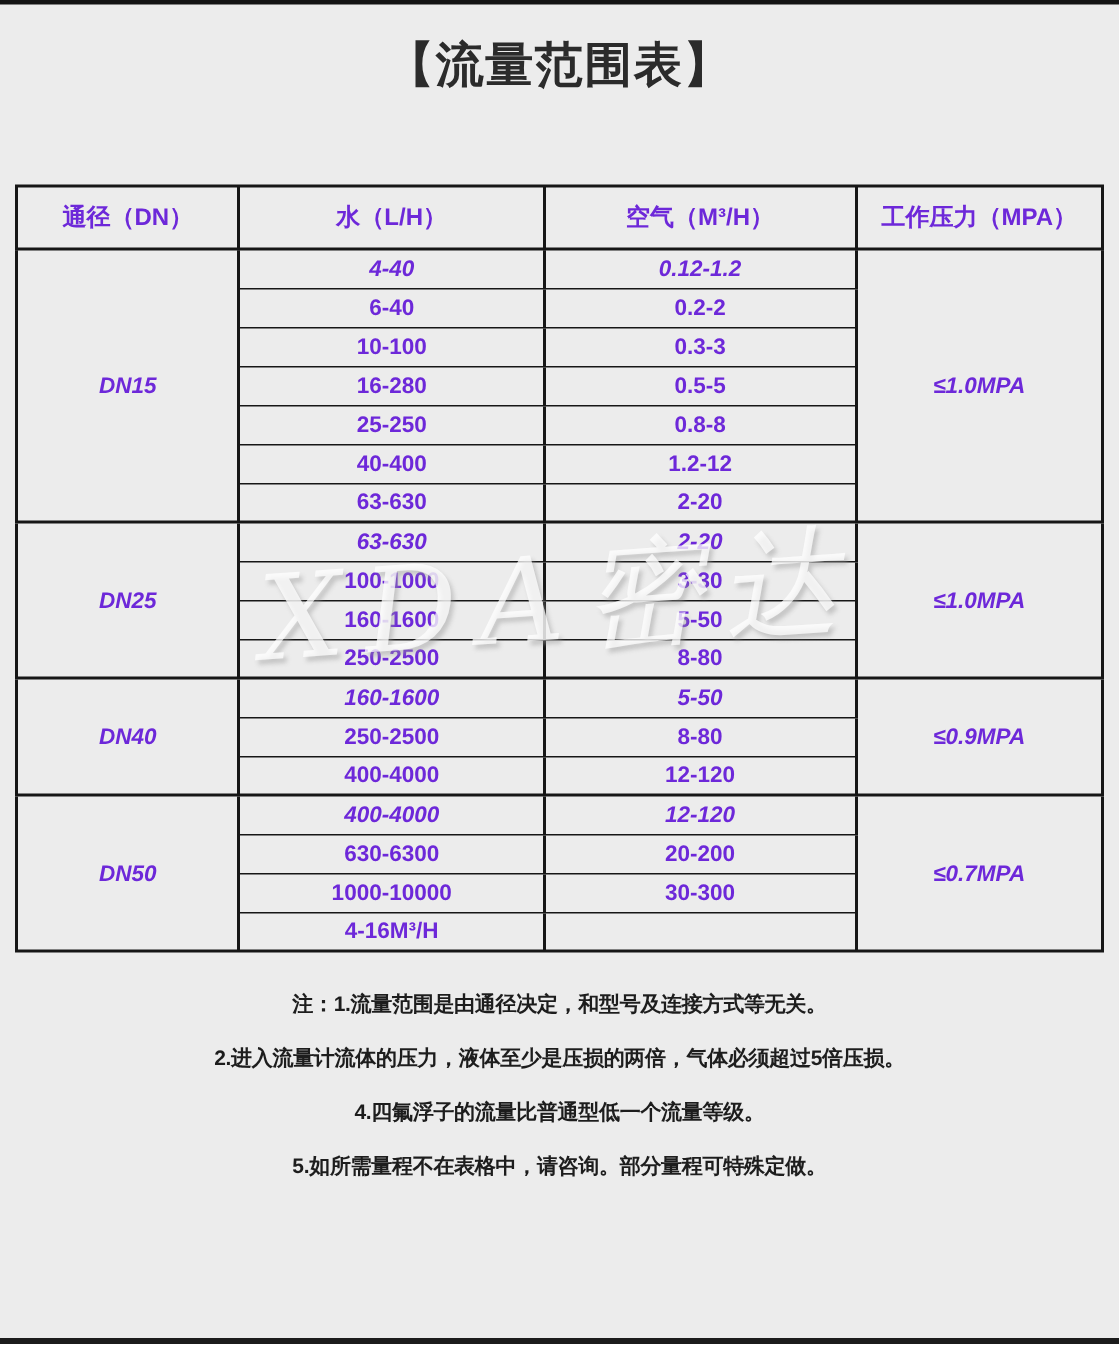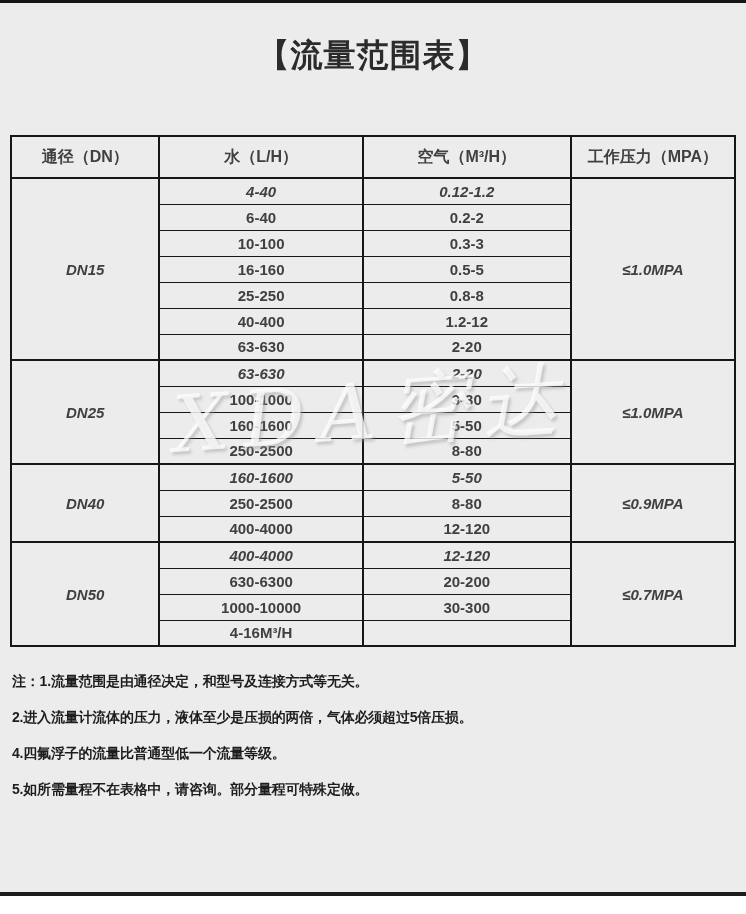--- a/index.html
+++ b/index.html
@@ -11,21 +11,21 @@
   .page {
     position: relative;
     width: 746px;
     height: 896px;
     background: #ececec;
     border-top: 3px solid #141414;
     border-bottom: 4px solid #1c1c1c;
     overflow: hidden;
   }
   .page-title {
-    margin-top: 32px;
+    margin-top: 20px;
     text-align: center;
     font-size: 32px;
     line-height: 40px;
     font-weight: 700;
     color: #2b2b2b;
     letter-spacing: 1px;
   }
   .table-wrap {
     position: relative;
     margin: 60px 10px 0 10px;
@@ -40,21 +40,21 @@
   table.flow-table col.c2 { width: 28.1%; }
   table.flow-table col.c3 { width: 28.7%; }
   table.flow-table col.c4 { width: 22.7%; }
   table.flow-table th, table.flow-table td {
     border: 1px solid #161616;
     border-left-width: 2px;
     border-right-width: 2px;
     text-align: center;
     vertical-align: middle;
     font-weight: 700;
-    color: #404040;
+    color: #6d28d9;
     font-size: 15px;
   }
   table.flow-table { border: 2px solid #161616; }
   table.flow-table thead th {
     height: 42px;
     border-bottom-width: 2px;
     font-size: 16px;
   }
   table.flow-table tbody td { height: 26px; }
   table.flow-table tbody tr.group-start td { border-top-width: 2px; font-style: italic; }
@@ -71,20 +71,21 @@
     letter-spacing: 14px;
     color: rgba(255,255,255,0.75);
     text-shadow: 2px 3px 3px rgba(150,150,150,0.45);
     transform: rotate(-4deg);
     white-space: nowrap;
     pointer-events: none;
     z-index: 2;
   }
   .notes {
     margin: 16px 12px 0 12px;
+    text-align: center;
   }
   .note-line {
     font-size: 14px;
     line-height: 36px;
     font-weight: 700;
     color: #1d1d1d;
     white-space: nowrap;
     letter-spacing: -0.2px;
   }
 </style>
@@ -121,21 +122,21 @@
           </tr>
           <tr>
             <td>6-40</td>
             <td>0.2-2</td>
           </tr>
           <tr>
             <td>10-100</td>
             <td>0.3-3</td>
           </tr>
           <tr>
-            <td>16-160</td>
+            <td>16-280</td>
             <td>0.5-5</td>
           </tr>
           <tr>
             <td>25-250</td>
             <td>0.8-8</td>
           </tr>
           <tr>
             <td>40-400</td>
             <td>1.2-12</td>
           </tr>

